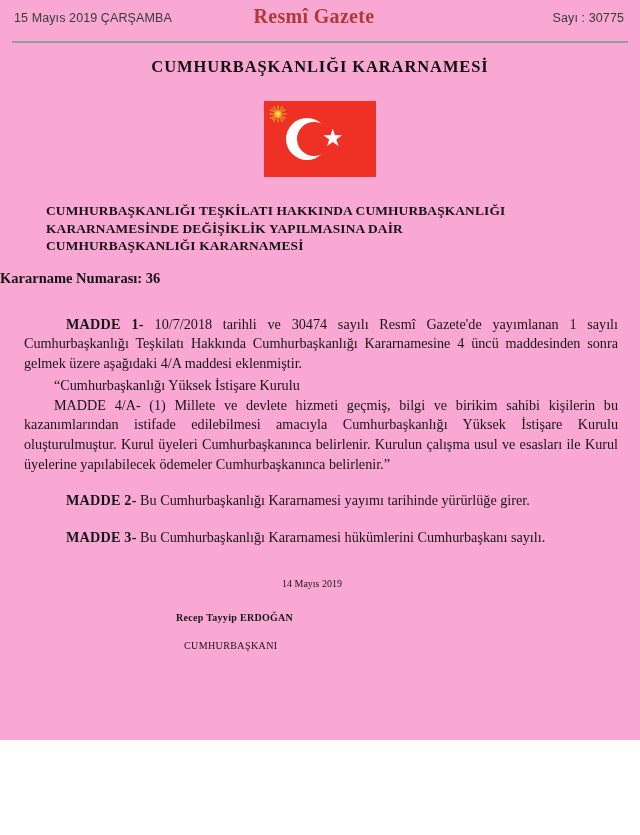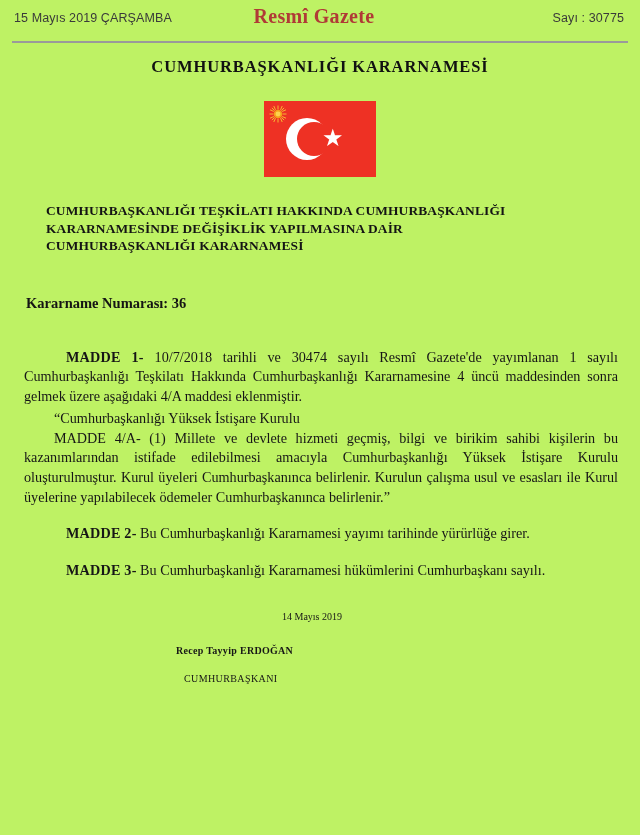--- a/index.html
+++ b/index.html
@@ -12,23 +12,23 @@
     width: 640px;
     height: 835px;
     position: relative;
     font-family: "Liberation Serif", "DejaVu Serif", serif;
     color: #1b1b1b;
     overflow: hidden;
   }
 
   .page {
     width: 640px;
-    height: 835px;
-    position: relative;
-    background: #bef264;
+    height: 740px;
+    position: relative;
+    background: #f9a8d4;
     box-sizing: border-box;
   }
 
   
   .masthead {
     position: relative;
     height: 40px;
     padding: 0 14px;
     box-sizing: border-box;
     display: flex;
@@ -138,27 +138,26 @@
     padding: 0 46px;
   }
   .subtitle div { white-space: nowrap; }
 
   
   .decree-no {
     font-family: "Liberation Serif", "DejaVu Serif", serif;
     font-weight: bold;
     font-size: 14.5px;
     color: #141414;
-    margin-top: 40px;
-    padding-left: 26px;
+    margin-top: 15px;
   }
 
   
   .body {
-    margin-top: 36px;
+    margin-top: 28px;
     padding: 0 22px 0 24px;
     font-size: 14.2px;
     line-height: 19.6px;
     color: #161616;
   }
   .para {
     text-align: justify;
     text-justify: inter-word;
     margin: 0;
   }

